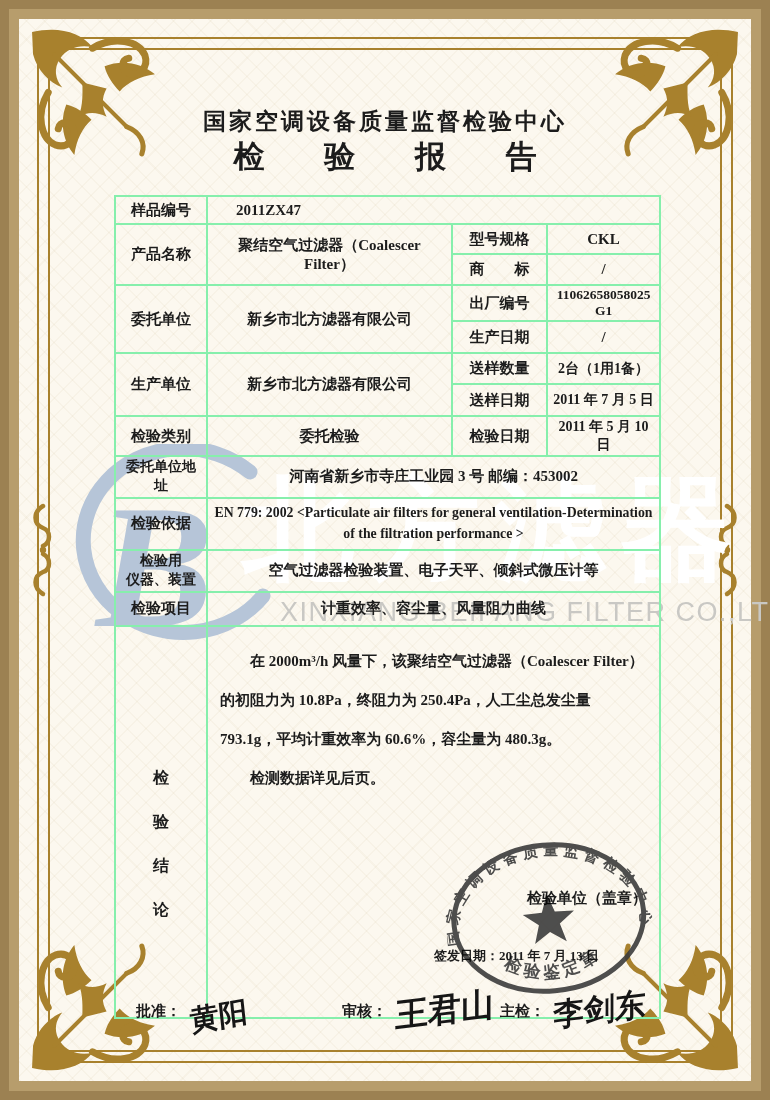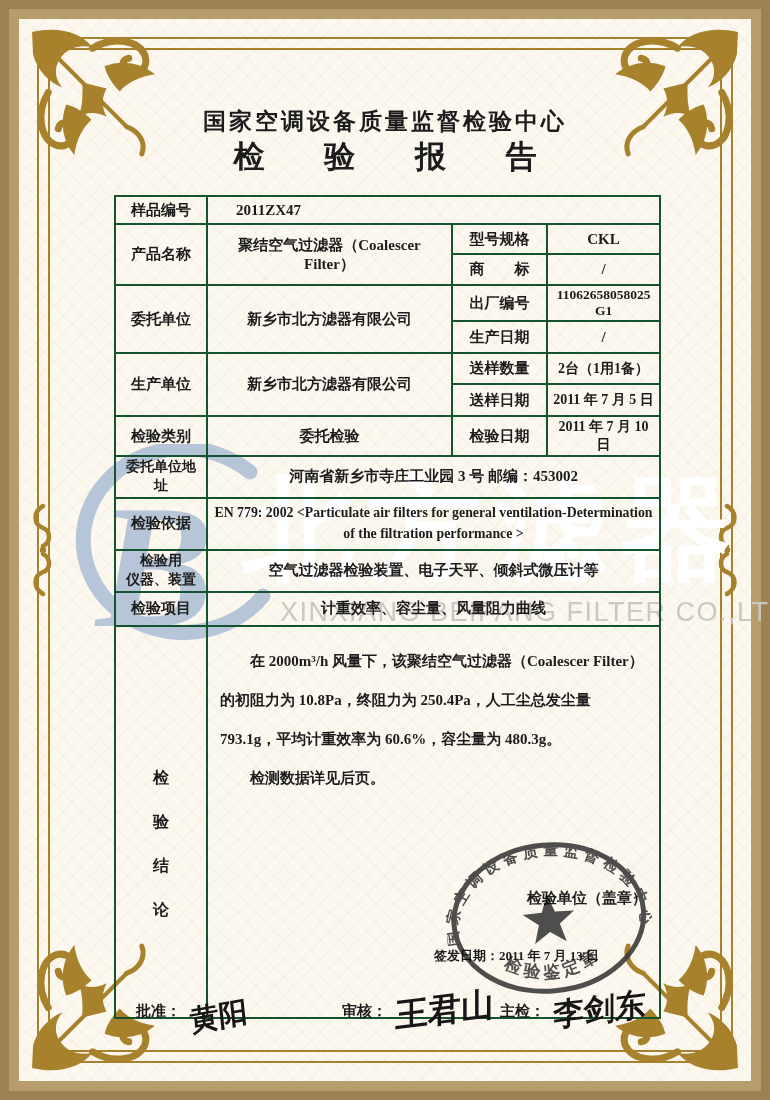--- a/index.html
+++ b/index.html
@@ -35,21 +35,21 @@
   
   .content{position:absolute;inset:0;z-index:2;color:#1c1c1c;}
   .org-title{position:absolute;top:106px;left:0;right:0;text-align:center;
              font-size:23px;font-weight:700;letter-spacing:3px;}
   .doc-title{position:absolute;top:136px;left:0;right:0;text-align:center;
              font-size:31px;font-weight:700;letter-spacing:26px;text-indent:26px;}
   .report-line{position:absolute;top:173px;left:114px;width:545px;display:flex;
                justify-content:space-between;font-size:15px;font-weight:700;}
   table.report{position:absolute;left:114px;top:195px;width:545px;border-collapse:collapse;
                table-layout:fixed;font-size:15px;font-weight:600;color:#1c1c1c;}
-  table.report td{border:2px solid #14532d;text-align:center;vertical-align:middle;
+  table.report td{border:2px solid #86efac;text-align:center;vertical-align:middle;
                   padding:1px 4px;background:transparent;overflow:hidden;}
   td.eng{font-size:13.8px;line-height:1.5;font-weight:600;padding:2px 6px;}
   td.small-label{font-size:14px;line-height:1.35;}
   .conc-cell{position:relative;vertical-align:top !important;}
   .conc-cell p{margin:0;padding:0 8px;text-align:left;text-indent:2em;
                font-size:15px;line-height:2.6;font-weight:700;}
   .conc-cell p.first{margin-top:14px;}
   .vlabel{display:flex;flex-direction:column;align-items:center;gap:23px;
           padding-top:140px;font-size:16px;font-weight:600;height:100%;box-sizing:border-box;}
   .seal-unit{position:absolute;left:276px;top:262px;font-size:15px;font-weight:600;white-space:nowrap;margin-left:43px;}
@@ -202,21 +202,21 @@
         <td style="font-size:14px">2台（1用1备）</td>
       </tr>
       <tr style="height:32px">
         <td>送样日期</td>
         <td style="font-size:14px">2011 年 7 月 5 日</td>
       </tr>
       <tr style="height:32px">
         <td>检验类别</td>
         <td>委托检验</td>
         <td>检验日期</td>
-        <td style="font-size:14px">2011 年 7 月 10 日</td>
+        <td style="font-size:14px">2011 年 5 月 10 日</td>
       </tr>
       <tr style="height:34px">
         <td class="small-label">委托单位地址</td>
         <td colspan="3">河南省新乡市寺庄工业园 3 号  邮编：453002</td>
       </tr>
       <tr style="height:52px">
         <td>检验依据</td>
         <td colspan="3" class="eng">EN 779: 2002 &lt;Particulate air filters for general ventilation-Determination of the filtration performance &gt;</td>
       </tr>
       <tr style="height:39px">

